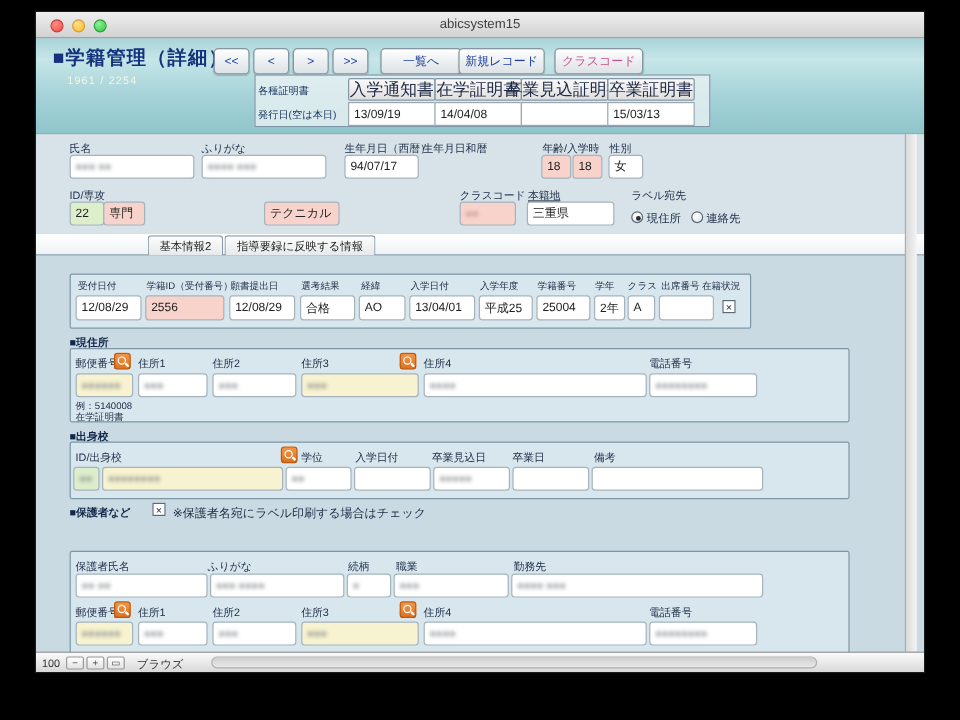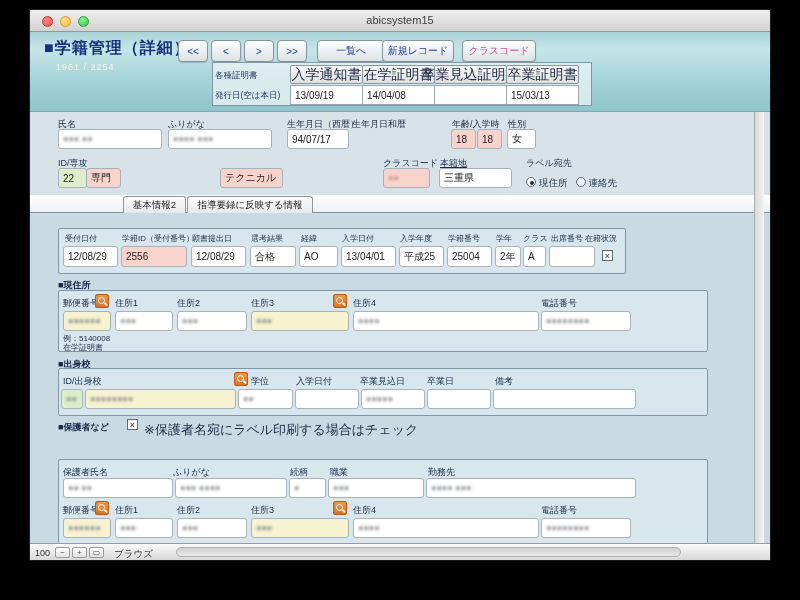--- a/index.html
+++ b/index.html
@@ -255,21 +255,21 @@
       <div class="fld" style="left:236px;top:20px;width:64px;"></div>
       <div class="fld" style="left:302px;top:20px;width:64px;">
           <span class="redacted">●●●●●</span>
         </div>
       <div class="fld" style="left:368px;top:20px;width:64px;"></div>
       <div class="fld" style="left:434px;top:20px;width:143px;"></div>
     </div>
 
     <div class="sectitle" style="left:28px;top:208px;">■保護者など</div>
     <div class="chk" style="left:97px;top:206px;">×</div>
-    <div class="lbl" style="left:114px;top:208px;font-size:13px;">※保護者名宛にラベル印刷する場合はチェック</div>
+    <div class="lbl" style="left:114px;top:208px;font-size:10px;">※保護者名宛にラベル印刷する場合はチェック</div>
 
     <div class="box" style="left:28px;top:207px;width:650px;height:92px;margin-top:39px;">
       <div class="lbl" style="left:4px;top:6px;">保護者氏名</div>
       <div class="lbl" style="left:114px;top:6px;">ふりがな</div>
       <div class="lbl" style="left:231px;top:6px;">続柄</div>
       <div class="lbl" style="left:271px;top:6px;">職業</div>
       <div class="lbl" style="left:369px;top:6px;">勤務先</div>
 
       <div class="fld" style="left:4px;top:18px;width:110px;">
           <span class="redacted">●● ●●</span>

